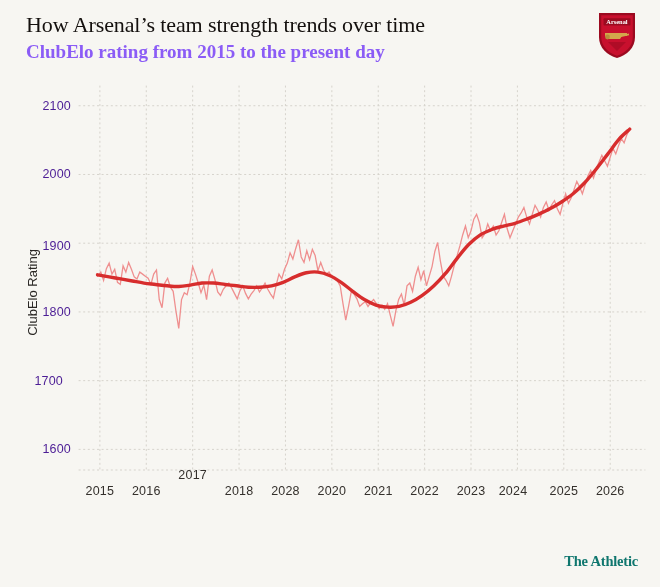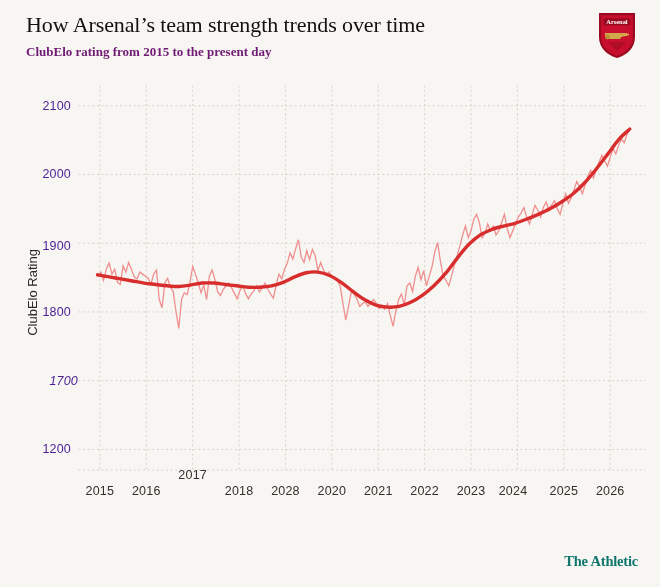--- a/index.html
+++ b/index.html
@@ -34,22 +34,22 @@
     font-size: 22px;
     color: #14100e;
     letter-spacing: -0.1px;
     line-height: 26px;
     margin: 0;
     white-space: nowrap;
   }
   #chart-subtitle {
     font-family: "Liberation Serif", serif;
     font-weight: bold;
-    font-size: 13px;
-    color: #701a75;
+    font-size: 19px;
+    color: #8b5cf6;
     line-height: 18px;
     margin: 5px 0 0 0;
     white-space: nowrap;
   }
 
   
   #club-crest {
     position: absolute;
     right: 22px;
     top: 10px;
@@ -168,22 +168,22 @@
       </g>
     <g id="series-raw">
         <path d="M97.56 276.19 L100.80 272.07 L103.59 280.31 L106.37 268.63 L109.16 263.13 L111.94 274.13 L114.72 269.32 L117.51 282.37 L120.29 284.44 L123.07 265.88 L125.86 272.07 L128.64 262.44 L131.42 269.32 L134.21 276.88 L136.99 278.94 L139.78 272.07 L142.56 274.13 L145.34 276.19 L148.13 278.25 L150.91 284.44 L153.69 274.13 L156.48 270.00 L159.26 299.56 L162.04 307.80 L164.83 283.06 L167.61 278.25 L170.40 287.19 L173.18 291.31 L175.96 311.24 L178.75 328.42 L181.53 299.56 L184.31 292.68 L187.10 294.75 L189.88 283.06 L192.66 266.57 L195.45 274.13 L198.23 283.06 L201.01 292.68 L203.80 285.12 L206.58 299.56 L209.37 276.19 L212.15 270.00 L214.93 279.63 L217.72 292.00 L220.50 295.43 L223.28 289.25 L226.07 285.81 L228.85 283.06 L231.63 287.87 L234.42 293.37 L237.20 298.87 L239.99 290.62 L242.77 285.81 L245.55 293.37 L248.34 298.87 L251.12 294.06 L253.90 290.62 L256.69 285.81 L259.47 292.00 L262.25 287.87 L265.04 283.06 L267.82 289.25 L270.60 294.06 L273.39 298.18 L276.17 285.12 L278.96 274.13 L281.74 278.94 L284.52 269.32 L287.31 263.13 L290.09 252.82 L292.87 259.01 L295.66 248.70 L298.44 239.76 L301.22 256.95 L304.01 262.44 L306.79 250.76 L309.58 259.69 L312.36 249.39 L315.14 255.57 L317.93 270.69 L320.71 262.44 L323.49 270.00 L326.28 274.13 L329.06 272.07 L331.84 276.88 L334.63 277.56 L337.41 281.00 L340.20 285.81 L342.98 303.68 L345.76 320.17 L348.55 306.43 L351.33 291.31 L354.11 294.06 L356.90 298.87 L359.68 306.43 L362.46 303.68 L365.25 301.62 L368.03 306.43 L370.81 302.31 L373.60 299.56 L376.38 303.68 L379.17 308.49 L381.95 305.05 L384.73 309.18 L387.52 303.68 L390.30 315.36 L393.08 326.36 L395.87 310.55 L398.65 299.56 L401.43 294.06 L404.22 305.05 L407.00 285.81 L409.79 283.06 L412.57 291.31 L415.35 276.19 L418.14 267.25 L420.92 279.63 L423.70 270.69 L426.49 285.81 L429.27 276.19 L432.05 266.57 L434.84 251.45 L437.62 242.51 L440.40 261.07 L443.19 276.19 L445.97 280.31 L448.76 285.81 L451.54 276.19 L454.32 265.19 L457.11 255.57 L459.89 245.95 L462.67 234.95 L465.46 226.02 L468.24 237.70 L471.02 230.83 L473.81 219.15 L476.59 214.33 L479.38 222.58 L482.16 237.70 L484.94 233.58 L487.73 223.96 L490.51 230.83 L493.29 226.02 L496.08 234.95 L498.86 230.83 L501.64 222.58 L504.43 214.33 L507.21 228.77 L510.00 237.70 L512.78 230.83 L515.56 223.96 L518.35 217.08 L521.13 212.96 L523.91 207.46 L526.70 217.08 L529.48 223.96 L532.26 214.33 L535.05 205.40 L537.83 210.21 L540.61 217.08 L543.40 207.46 L546.18 201.96 L548.97 210.21 L551.75 204.71 L554.53 200.59 L557.32 208.84 L560.10 214.33 L562.88 203.34 L565.67 193.72 L568.45 203.34 L571.23 197.84 L574.02 189.59 L576.80 181.35 L579.59 186.84 L582.37 193.72 L585.15 184.78 L587.94 175.85 L590.72 170.35 L593.50 177.91 L596.29 168.97 L599.07 162.10 L601.85 155.23 L604.64 160.73 L607.42 166.23 L610.20 157.29 L612.99 148.36 L615.77 153.85 L618.56 145.61 L621.34 138.73 L624.12 142.86 L626.91 134.61 L629.69 129.11" fill="none" stroke="#ef8f8f" stroke-width="1.3" stroke-linejoin="miter" stroke-linecap="round"></path>
       </g>
     <g id="series-trend">
         <path d="M97.56 274.81 C99.49 275.16,105.29 276.19,109.16 276.88 C113.02 277.56,116.89 278.25,120.75 278.94 C124.62 279.63,128.49 280.31,132.35 281.00 C136.22 281.69,140.08 282.49,143.95 283.06 C147.82 283.63,151.68 283.98,155.55 284.44 C159.42 284.89,163.28 285.47,167.15 285.81 C171.01 286.15,174.88 286.61,178.75 286.50 C182.61 286.38,186.48 285.70,190.34 285.12 C194.21 284.55,198.08 283.41,201.94 283.06 C205.81 282.72,209.67 282.83,213.54 283.06 C217.41 283.29,221.27 283.98,225.14 284.44 C229.01 284.89,232.87 285.35,236.74 285.81 C240.60 286.27,244.47 286.96,248.34 287.19 C252.20 287.41,256.07 287.41,259.93 287.19 C263.80 286.96,267.67 286.61,271.53 285.81 C275.40 285.01,279.27 283.86,283.13 282.37 C287.00 280.89,290.86 278.48,294.73 276.88 C298.60 275.27,302.46 273.55,306.33 272.75 C310.19 271.95,314.06 271.61,317.93 272.07 C321.79 272.52,325.66 273.78,329.52 275.50 C333.39 277.22,337.26 279.74,341.12 282.37 C344.99 285.01,348.86 288.45,352.72 291.31 C356.59 294.17,360.45 297.27,364.32 299.56 C368.19 301.85,372.05 303.79,375.92 305.05 C379.78 306.31,383.65 306.89,387.52 307.12 C391.38 307.35,395.25 307.23,399.11 306.43 C402.98 305.63,406.85 304.14,410.71 302.31 C414.58 300.47,418.45 298.18,422.31 295.43 C426.18 292.68,430.04 289.48,433.91 285.81 C437.78 282.15,441.64 278.02,445.51 273.44 C449.37 268.86,453.24 263.13,457.11 258.32 C460.97 253.51,464.84 248.47,468.70 244.57 C472.57 240.68,476.44 237.47,480.30 234.95 C484.17 232.43,488.04 230.94,491.90 229.45 C495.77 227.97,499.63 227.05,503.50 226.02 C507.37 224.99,511.23 224.41,515.10 223.27 C518.96 222.12,522.83 220.63,526.70 219.15 C530.56 217.66,534.43 216.05,538.30 214.33 C542.16 212.62,546.03 210.90,549.89 208.84 C553.76 206.77,557.63 204.48,561.49 201.96 C565.36 199.44,569.22 196.92,573.09 193.72 C576.96 190.51,580.82 186.84,584.69 182.72 C588.55 178.60,592.42 173.79,596.29 168.97 C600.15 164.16,604.02 158.89,607.89 153.85 C611.75 148.81,615.85 142.86,619.48 138.73 C623.12 134.61,627.99 130.72,629.69 129.11" fill="none" stroke="#d72d2d" stroke-width="3.4" stroke-linejoin="round" stroke-linecap="round"></path>
       </g>
   </svg>
 
   <div id="tick-layer" style="position:absolute;left:0;top:0;width:660px;height:587px;">
-      <div class="ytick-label" style="left: 25px; top: 449.382px;">1200</div>
-      <div class="ytick-label" style="left: 32px; top: 380.655px; font-style: italic;">1700</div>
+      <div class="ytick-label" style="left: 25px; top: 449.382px;">1600</div>
+      <div class="ytick-label" style="left: 17px; top: 380.655px;">1700</div>
       <div class="ytick-label" style="left: 25px; top: 311.927px;">1800</div>
       <div class="ytick-label" style="left: 25px; top: 246px;">1900</div>
       <div class="ytick-label" style="left: 25px; top: 174.473px;">2000</div>
       <div class="ytick-label" style="left: 25px; top: 105.745px;">2100</div>
       <div class="xtick-label" style="left: 99.877px; top: 484px;">2015</div>
       <div class="xtick-label" style="left: 146.27px; top: 484px;">2016</div>
       <div class="xtick-label" style="left: 192.664px; top: 468px;">2017</div>
       <div class="xtick-label" style="left: 239.057px; top: 484px;">2018</div>
       <div class="xtick-label" style="left: 285.451px; top: 484px;">2028</div>
       <div class="xtick-label" style="left: 331.844px; top: 484px;">2020</div>

